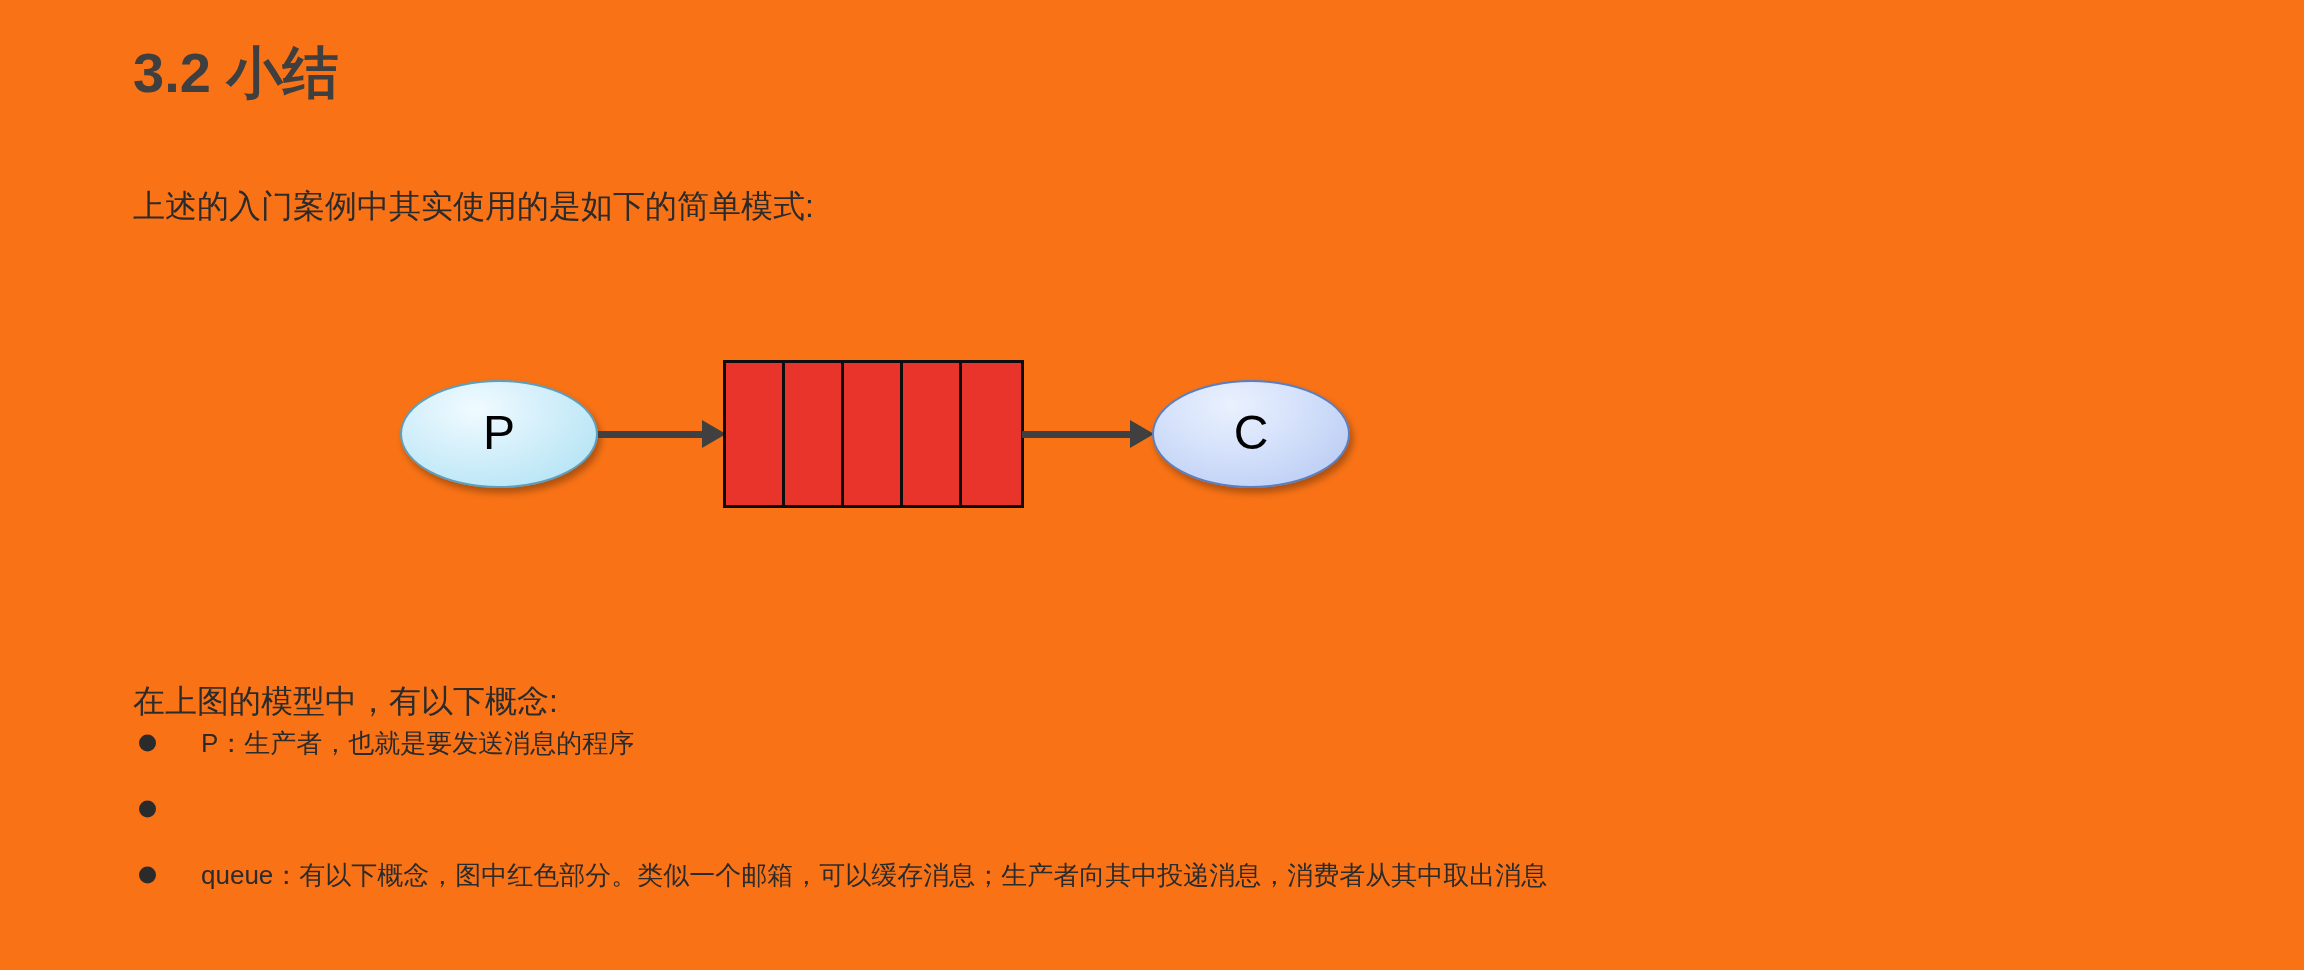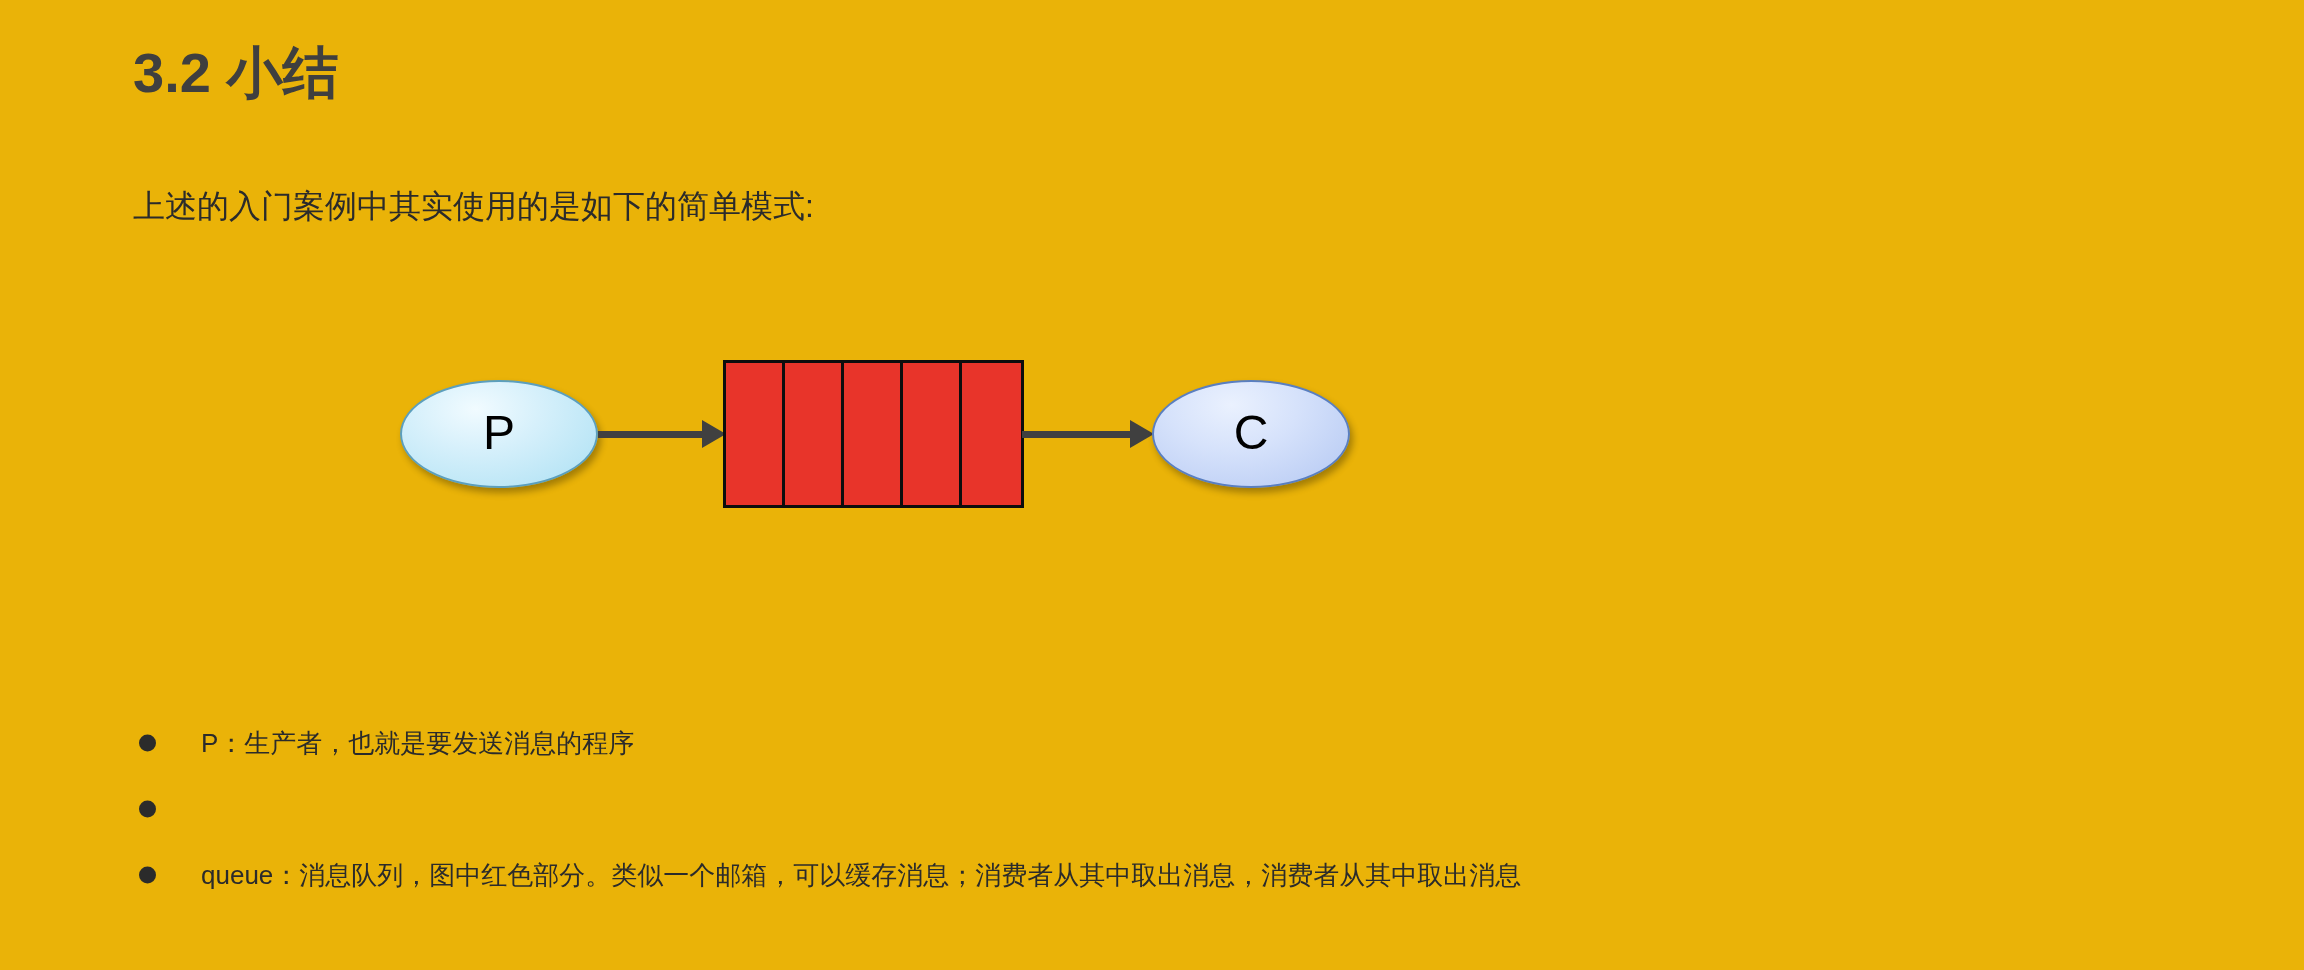--- a/index.html
+++ b/index.html
@@ -13,21 +13,21 @@
     font-family: "Liberation Sans", "DejaVu Sans", sans-serif;
     color: #333333;
     overflow: hidden;
     position: relative;
   }
 
   .page {
     position: relative;
     width: 2304px;
     height: 970px;
-    background: #eab308;
+    background: #f97316;
   }
 
   
   .heading {
     position: absolute;
     left: 133px;
     top: 3px;
     font-size: 56px;
     font-weight: bold;
     color: #3f3f3f;
@@ -220,28 +220,29 @@
       <div class="arrow-line"></div>
       <div class="arrow-head"></div>
     </div>
 
     <div class="ellipse ellipse-c">
       <span class="ellipse-label">C</span>
     </div>
 
   </div>
 
+  <p class="concepts-intro">在上图的模型中，有以下概念:</p>
 
   <ul class="bullet-list" style="list-style:none;margin:0;padding:0;">
     <li class="bullet-item">
       <span class="bullet-dot"></span>
       <span class="bullet-text">P：生产者，也就是要发送消息的程序</span>
     </li>
     <li class="bullet-item">
       <span class="bullet-dot"></span>
     </li>
     <li class="bullet-item">
       <span class="bullet-dot"></span>
-      <span class="bullet-text">queue：消息队列，图中红色部分。类似一个邮箱，可以缓存消息；消费者从其中取出消息，消费者从其中取出消息</span>
+      <span class="bullet-text">queue：有以下概念，图中红色部分。类似一个邮箱，可以缓存消息；生产者向其中投递消息，消费者从其中取出消息</span>
     </li>
   </ul>
 
 </div>
 
 </body></html>

